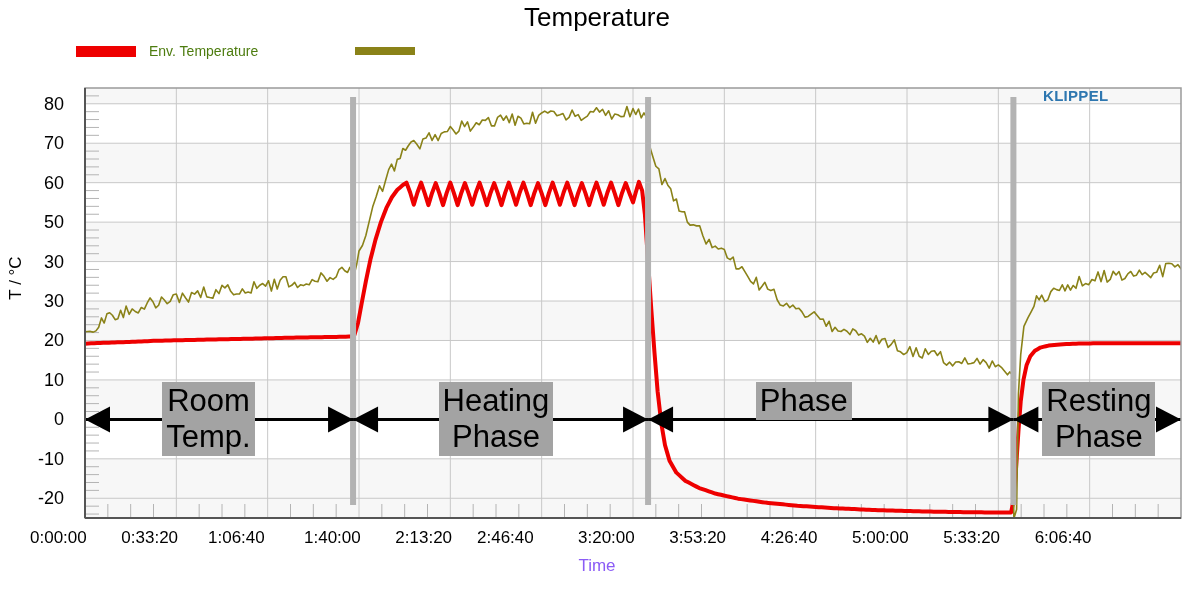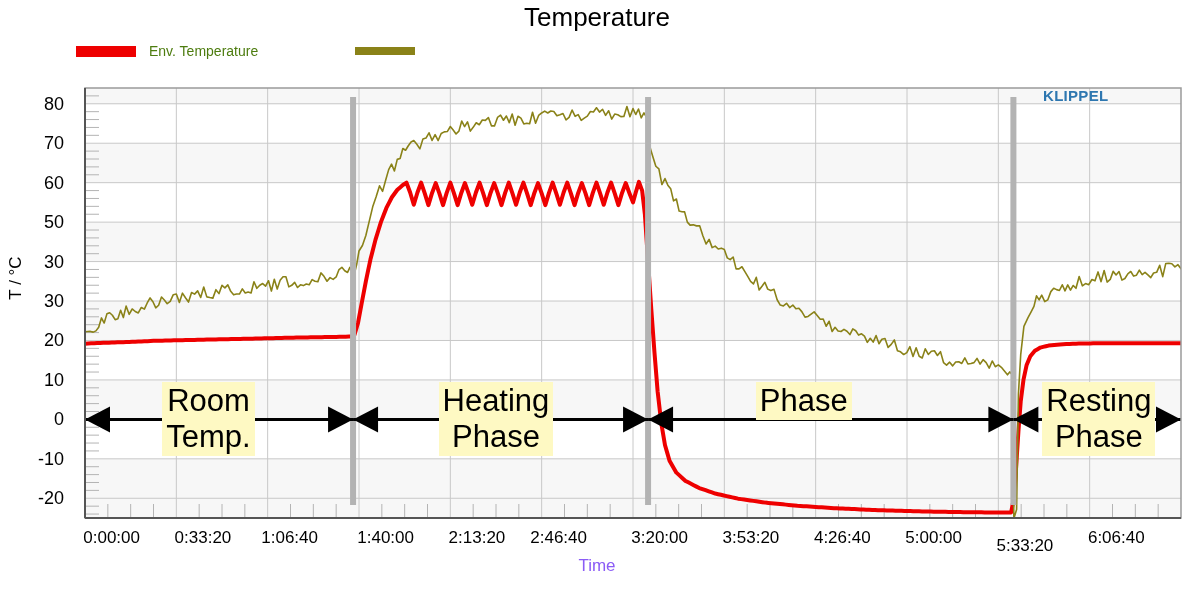--- a/index.html
+++ b/index.html
@@ -97,41 +97,41 @@
     position: absolute;
     width: 46px;
     text-align: right;
     font-size: 18px;
     line-height: 18px;
     color: #000;
   }
   .xtick-label {
     position: absolute;
     width: 110px;
-    text-align: right;
+    text-align: left;
     font-size: 17px;
     line-height: 19px;
     color: #000;
   }
   .watermark {
     position: absolute;
     left: 1043px;
     top: 87px;
     font-size: 15px;
     font-weight: bold;
     color: #2e77b0;
     letter-spacing: 0.3px;
   }
   .phase-label {
     position: absolute;
     text-align: center;
     font-size: 31px;
     line-height: 36px;
     color: #000;
-    background: #fef9c3;
+    background: #a3a3a3;
     padding: 1px 4px;
   }
   .phase-label .ln { display: block; white-space: nowrap; }
 </style>
 </head>
 <body>
 
 <div id="root">
 
   <div class="chart-title">Temperature</div>
@@ -301,21 +301,21 @@
         <div class="xtick-label" style="left: 30px; top: 528px;">0:00:00</div>
         <div class="xtick-label" style="left: 121.333px; top: 528px;">0:33:20</div>
         <div class="xtick-label" style="left: 208px; top: 528px;">1:06:40</div>
         <div class="xtick-label" style="left: 304px; top: 528px;">1:40:00</div>
         <div class="xtick-label" style="left: 395.333px; top: 528px;">2:13:20</div>
         <div class="xtick-label" style="left: 477px; top: 528px;">2:46:40</div>
         <div class="xtick-label" style="left: 578px; top: 528px;">3:20:00</div>
         <div class="xtick-label" style="left: 669.333px; top: 528px;">3:53:20</div>
         <div class="xtick-label" style="left: 760.667px; top: 528px;">4:26:40</div>
         <div class="xtick-label" style="left: 852px; top: 528px;">5:00:00</div>
-        <div class="xtick-label" style="left: 943.333px; top: 528px; margin-top: 8px;">5:33:20</div>
+        <div class="xtick-label" style="left: 943.333px; top: 528px;">5:33:20</div>
         <div class="xtick-label" style="left: 1034.67px; top: 528px;">6:06:40</div>
       </div>
     <div id="phase-layer">
         <div class="phase-label" style="left: 162.3px; top: 382.376px;">
           <span class="ln">Room</span>
           <span class="ln">Temp.</span>
         </div>
         <div class="phase-label" style="left: 438.5px; top: 382.376px;">
           <span class="ln">Heating</span>
           <span class="ln">Phase</span>

